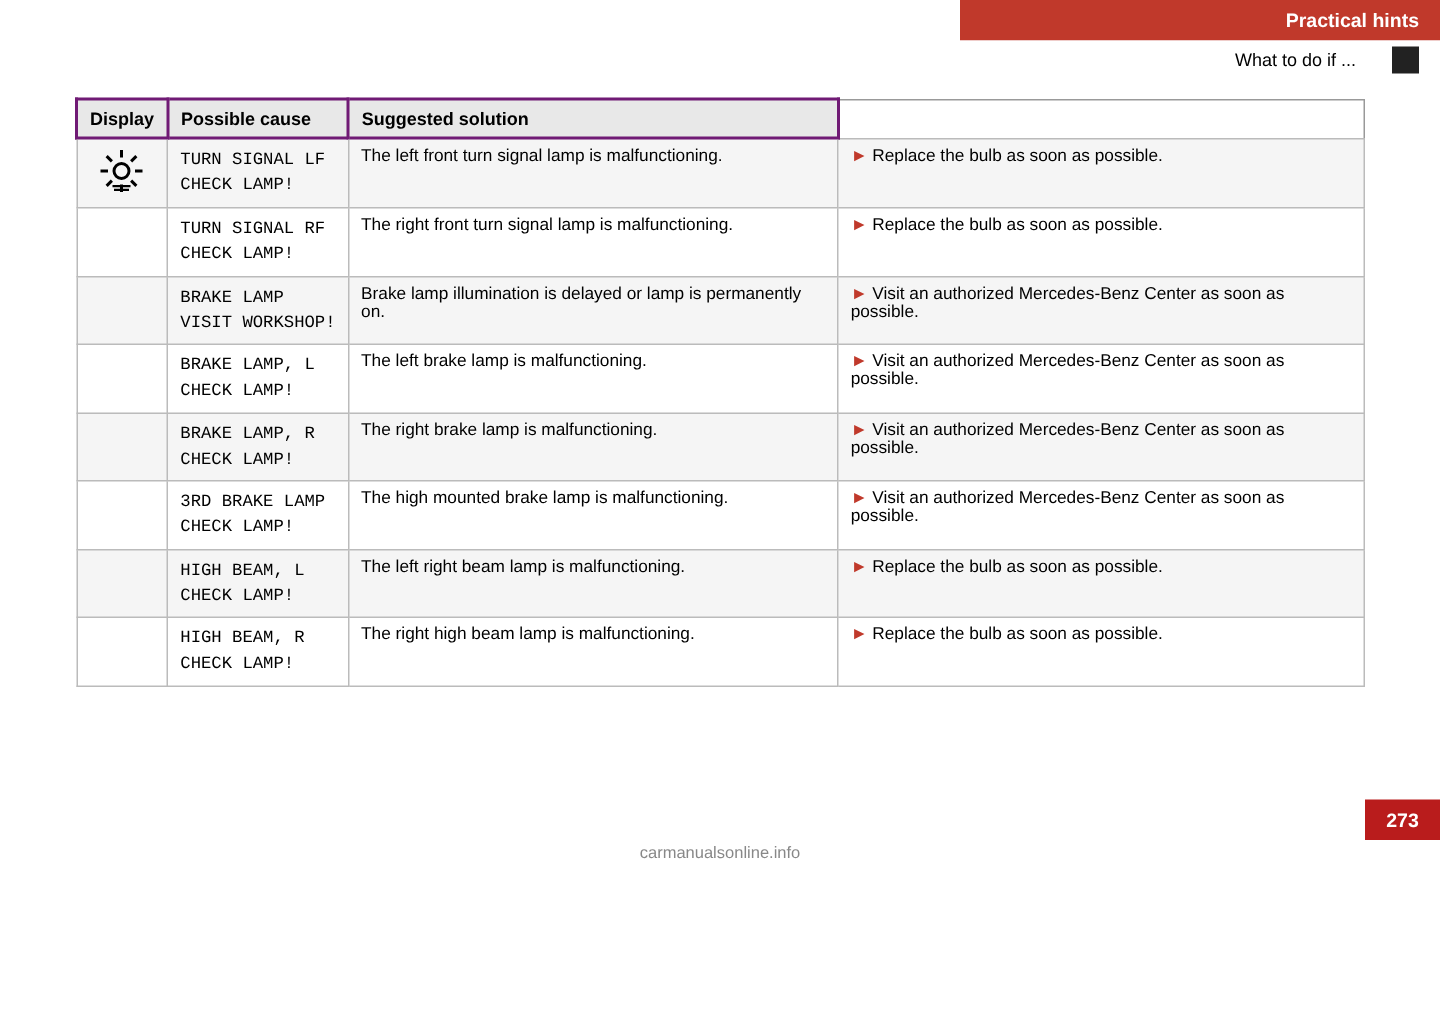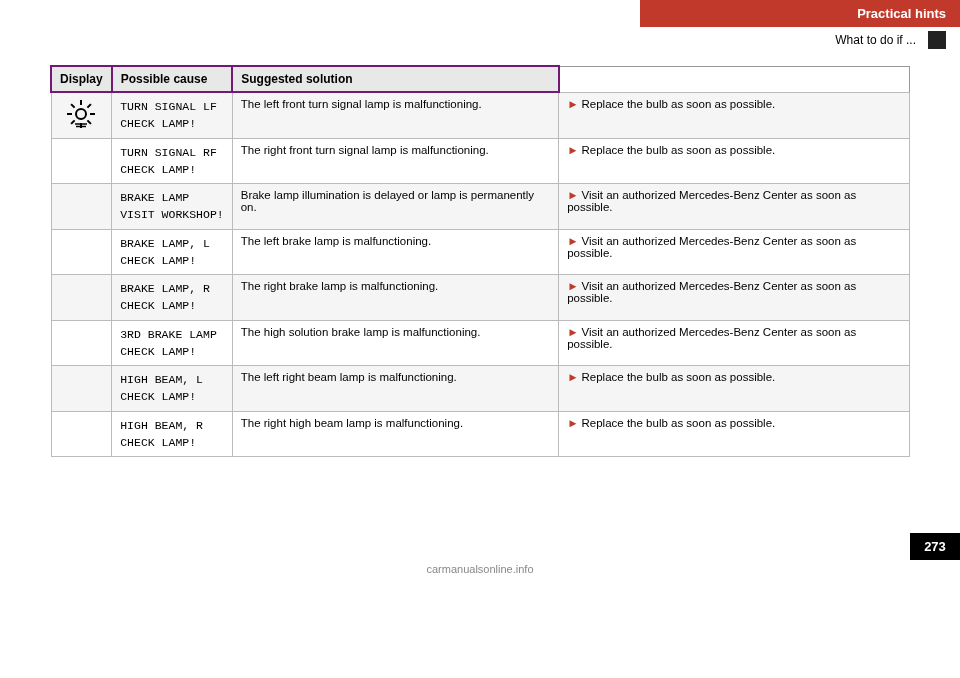--- a/index.html
+++ b/index.html
@@ -42,21 +42,21 @@
     .what-to-do-bar {
       background: #fff;
       color: #000;
       font-size: 12px;
       text-align: right;
       padding: 4px 14px;
       border-bottom: none;
       display: flex;
       align-items: center;
       justify-content: flex-end;
-      gap: 12px;
+      gap: 24px;
     }
 
     .what-to-do-bar .black-square {
       width: 18px;
       height: 18px;
       background: #222;
       display: inline-block;
       flex-shrink: 0;
     }
 
@@ -116,21 +116,21 @@
       color: #c0392b;
       font-weight: bold;
       margin-right: 3px;
     }
 
     
     .page-number {
       position: absolute;
       bottom: 20px;
       right: 0;
-      background: #000000;
+      background: #b91c1c;
       color: #fff;
       font-weight: bold;
       font-size: 13px;
       padding: 6px 14px;
       min-width: 50px;
       text-align: center;
     }
 
     
     .watermark {
@@ -213,21 +213,21 @@
             <td></td>
             <td class="display-code" style="white-space: pre;">BRAKE LAMP, R
 CHECK LAMP!</td>
             <td>The right brake lamp is malfunctioning.</td>
             <td><span class="bullet-arrow">►</span><span>Visit an authorized Mercedes-Benz Center as soon as possible.</span></td>
           </tr>
           <tr>
             <td></td>
             <td class="display-code" style="white-space: pre;">3RD BRAKE LAMP
 CHECK LAMP!</td>
-            <td>The high solution brake lamp is malfunctioning.</td>
+            <td>The high mounted brake lamp is malfunctioning.</td>
             <td><span class="bullet-arrow">►</span><span>Visit an authorized Mercedes-Benz Center as soon as possible.</span></td>
           </tr>
           <tr>
             <td></td>
             <td class="display-code" style="white-space: pre; margin-left: 47px;">HIGH BEAM, L
 CHECK LAMP!</td>
             <td>The left right beam lamp is malfunctioning.</td>
             <td><span class="bullet-arrow">►</span><span>Replace the bulb as soon as possible.</span></td>
           </tr>
           <tr>

